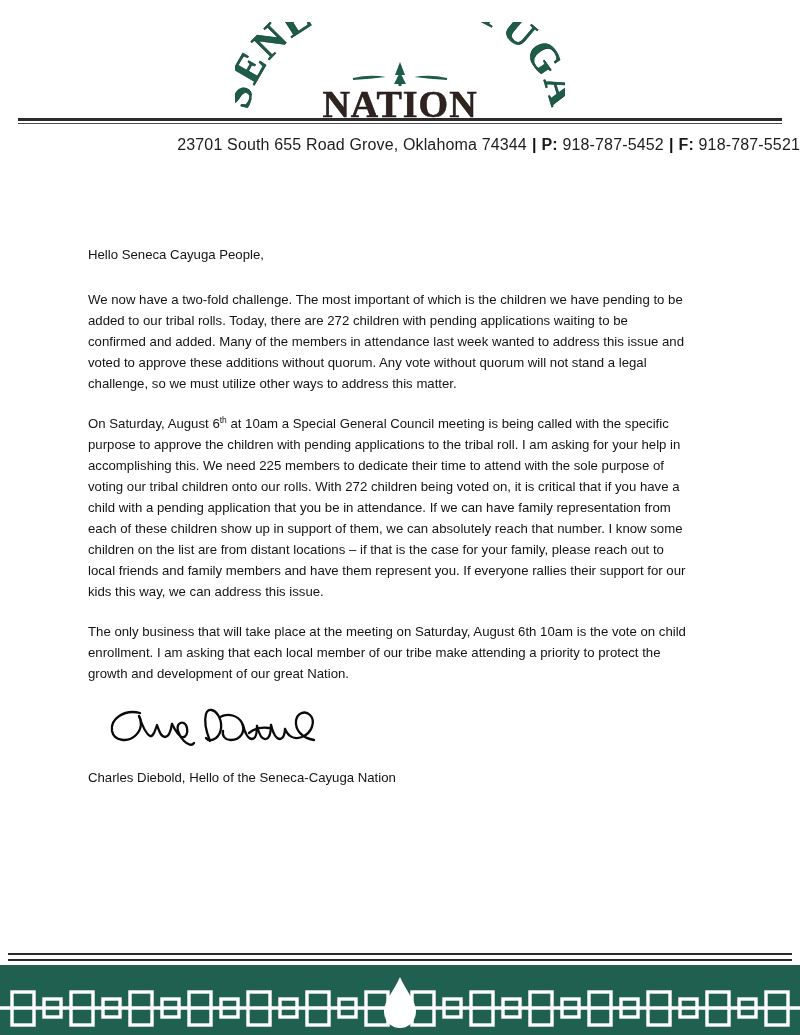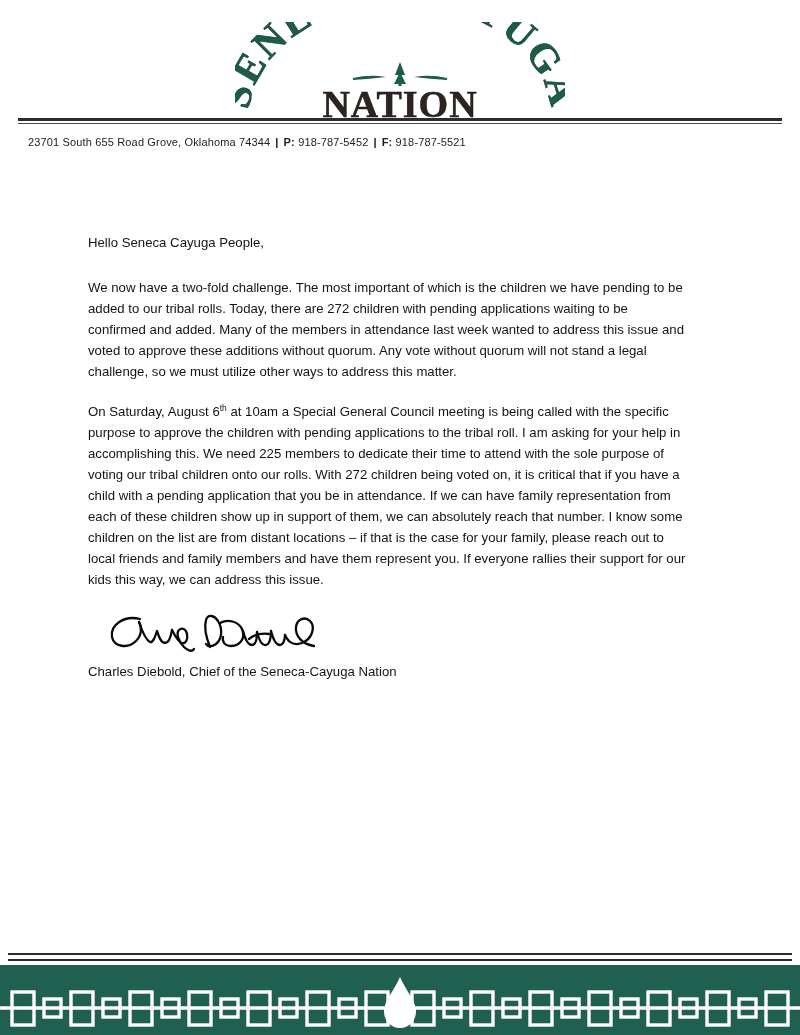--- a/index.html
+++ b/index.html
@@ -45,46 +45,45 @@
   .rule-thin {
     height: 1px;
     background: #4a4a4a;
   }
 
   .address-line {
     position: absolute;
     left: 0;
     right: 0;
     top: 136px;
-    text-align: left;
-    font-size: 11px;
+    text-align: right;
+    font-size: 16px;
     letter-spacing: 0.15px;
     color: #1d1d1d;
     font-family: "Liberation Sans", sans-serif;
-    padding-left: 28px;
   }
   .address-line .sep {
     font-weight: bold;
     padding: 0 5px;
     color: #111;
   }
   .address-line .lbl { font-weight: bold; }
 
   
   .letter-body {
     position: absolute;
     left: 88px;
     top: 228px;
     width: 600px;
     font-size: 13.2px;
     line-height: 21px;
     color: #141414;
   }
   .letter-body p {
-    margin: 4px 0 19px 0;
+    margin: 16px 0 19px 0;
     text-align: left;
   }
   .greeting { margin-bottom: 24px !important; }
   sup {
     font-size: 0.64em;
     vertical-align: super;
     line-height: 0;
   }
 
   .closing { margin-bottom: 6px !important; }
@@ -166,40 +165,41 @@
 
 <div class="letter-body">
 
   <p class="greeting">Hello Seneca Cayuga People,</p>
 
 
   <p>We now have a two-fold challenge. The most important of which is the children we have pending to be added to our tribal rolls. Today, there are 272 children with pending applications waiting to be confirmed and added. Many of the members in attendance last week wanted to address this issue and voted to approve these additions without quorum. Any vote without quorum will not stand a legal challenge, so we must utilize other ways to address this matter.</p>
 
   <p><span>On Saturday, August 6</span><sup>th</sup><span> at 10am a Special General Council meeting is being called with the specific purpose to approve the children with pending applications to the tribal roll. I am asking for your help in accomplishing this. We need 225 members to dedicate their time to attend with the sole purpose of voting our tribal children onto our rolls. With 272 children being voted on, it is critical that if you have a child with a pending application that you be in attendance. If we can have family representation from each of these children show up in support of them, we can absolutely reach that number. I know some children on the list are from distant locations – if that is the case for your family, please reach out to local friends and family members and have them represent you. If everyone rallies their support for our kids this way, we can address this issue.</span></p>
 
+  <p>The only business that will take place at the meeting on Saturday, August 6th 10am is the vote on child enrollment. I am asking that each local member of our tribe make attending a priority to protect the growth and development of our great Nation.</p>
 
 
   <div class="signature">
     <svg width="240" height="48" viewBox="0 0 240 48">
       <g fill="none" stroke="#0a0a0a" stroke-width="2.3" stroke-linecap="round" stroke-linejoin="round">
         <path d="M38,10 C22,6 8,16 10,28 C12,38 26,40 34,32 C40,26 40,18 37,13"></path>
         <path d="M37,13 C40,22 44,31 48,33 C51,34 53,28 55,22 C57,28 59,34 63,34 C67,34 69,27 70,21"></path>
         <path d="M70,21 C73,27 76,33 80,34 C84,35 86,30 85,25 C84,20 80,18 77,21 C74,24 76,32 82,38 C86,42 90,43 92,40"></path>
         <path d="M108,38 C104,28 102,18 104,11 C106,5 112,6 116,12 C121,20 120,30 114,35 C110,38 106,38 104,35"></path>
         <path d="M118,14 C126,10 136,12 140,20 C144,29 138,37 129,37 C123,37 120,33 121,28"></path>
         <path d="M141,22 C143,30 146,36 150,36 C154,36 155,29 155,23"></path>
         <path d="M155,23 C157,31 160,37 164,36 C168,35 169,28 169,22"></path>
         <path d="M169,22 C171,30 174,36 178,36 C181,36 183,31 183,26"></path>
         <path d="M183,26 C186,33 192,37 200,34 C210,30 214,18 208,12 C203,7 195,10 194,18 C193,27 200,35 212,37"></path>
         <path d="M147,30 C152,26 160,24 167,25"></path>
       </g>
     </svg>
   </div>
 
-  <p class="sig-name">Charles Diebold, Chief of the Seneca-Cayuga Nation</p>
+  <p class="sig-name">Charles Diebold, Hello of the Seneca-Cayuga Nation</p>
 </div>
 
 <div class="footer">
   <div class="footer-rule-a"></div>
   <div class="footer-rule-b"></div>
 
   <div class="footer-band">
     <svg class="footer-pattern" width="800" height="70" viewBox="0 0 800 70">
       <rect x="0" y="0" width="800" height="70" fill="#1f6051"></rect>
       <g stroke="#ffffff" stroke-width="3.4" fill="none">

